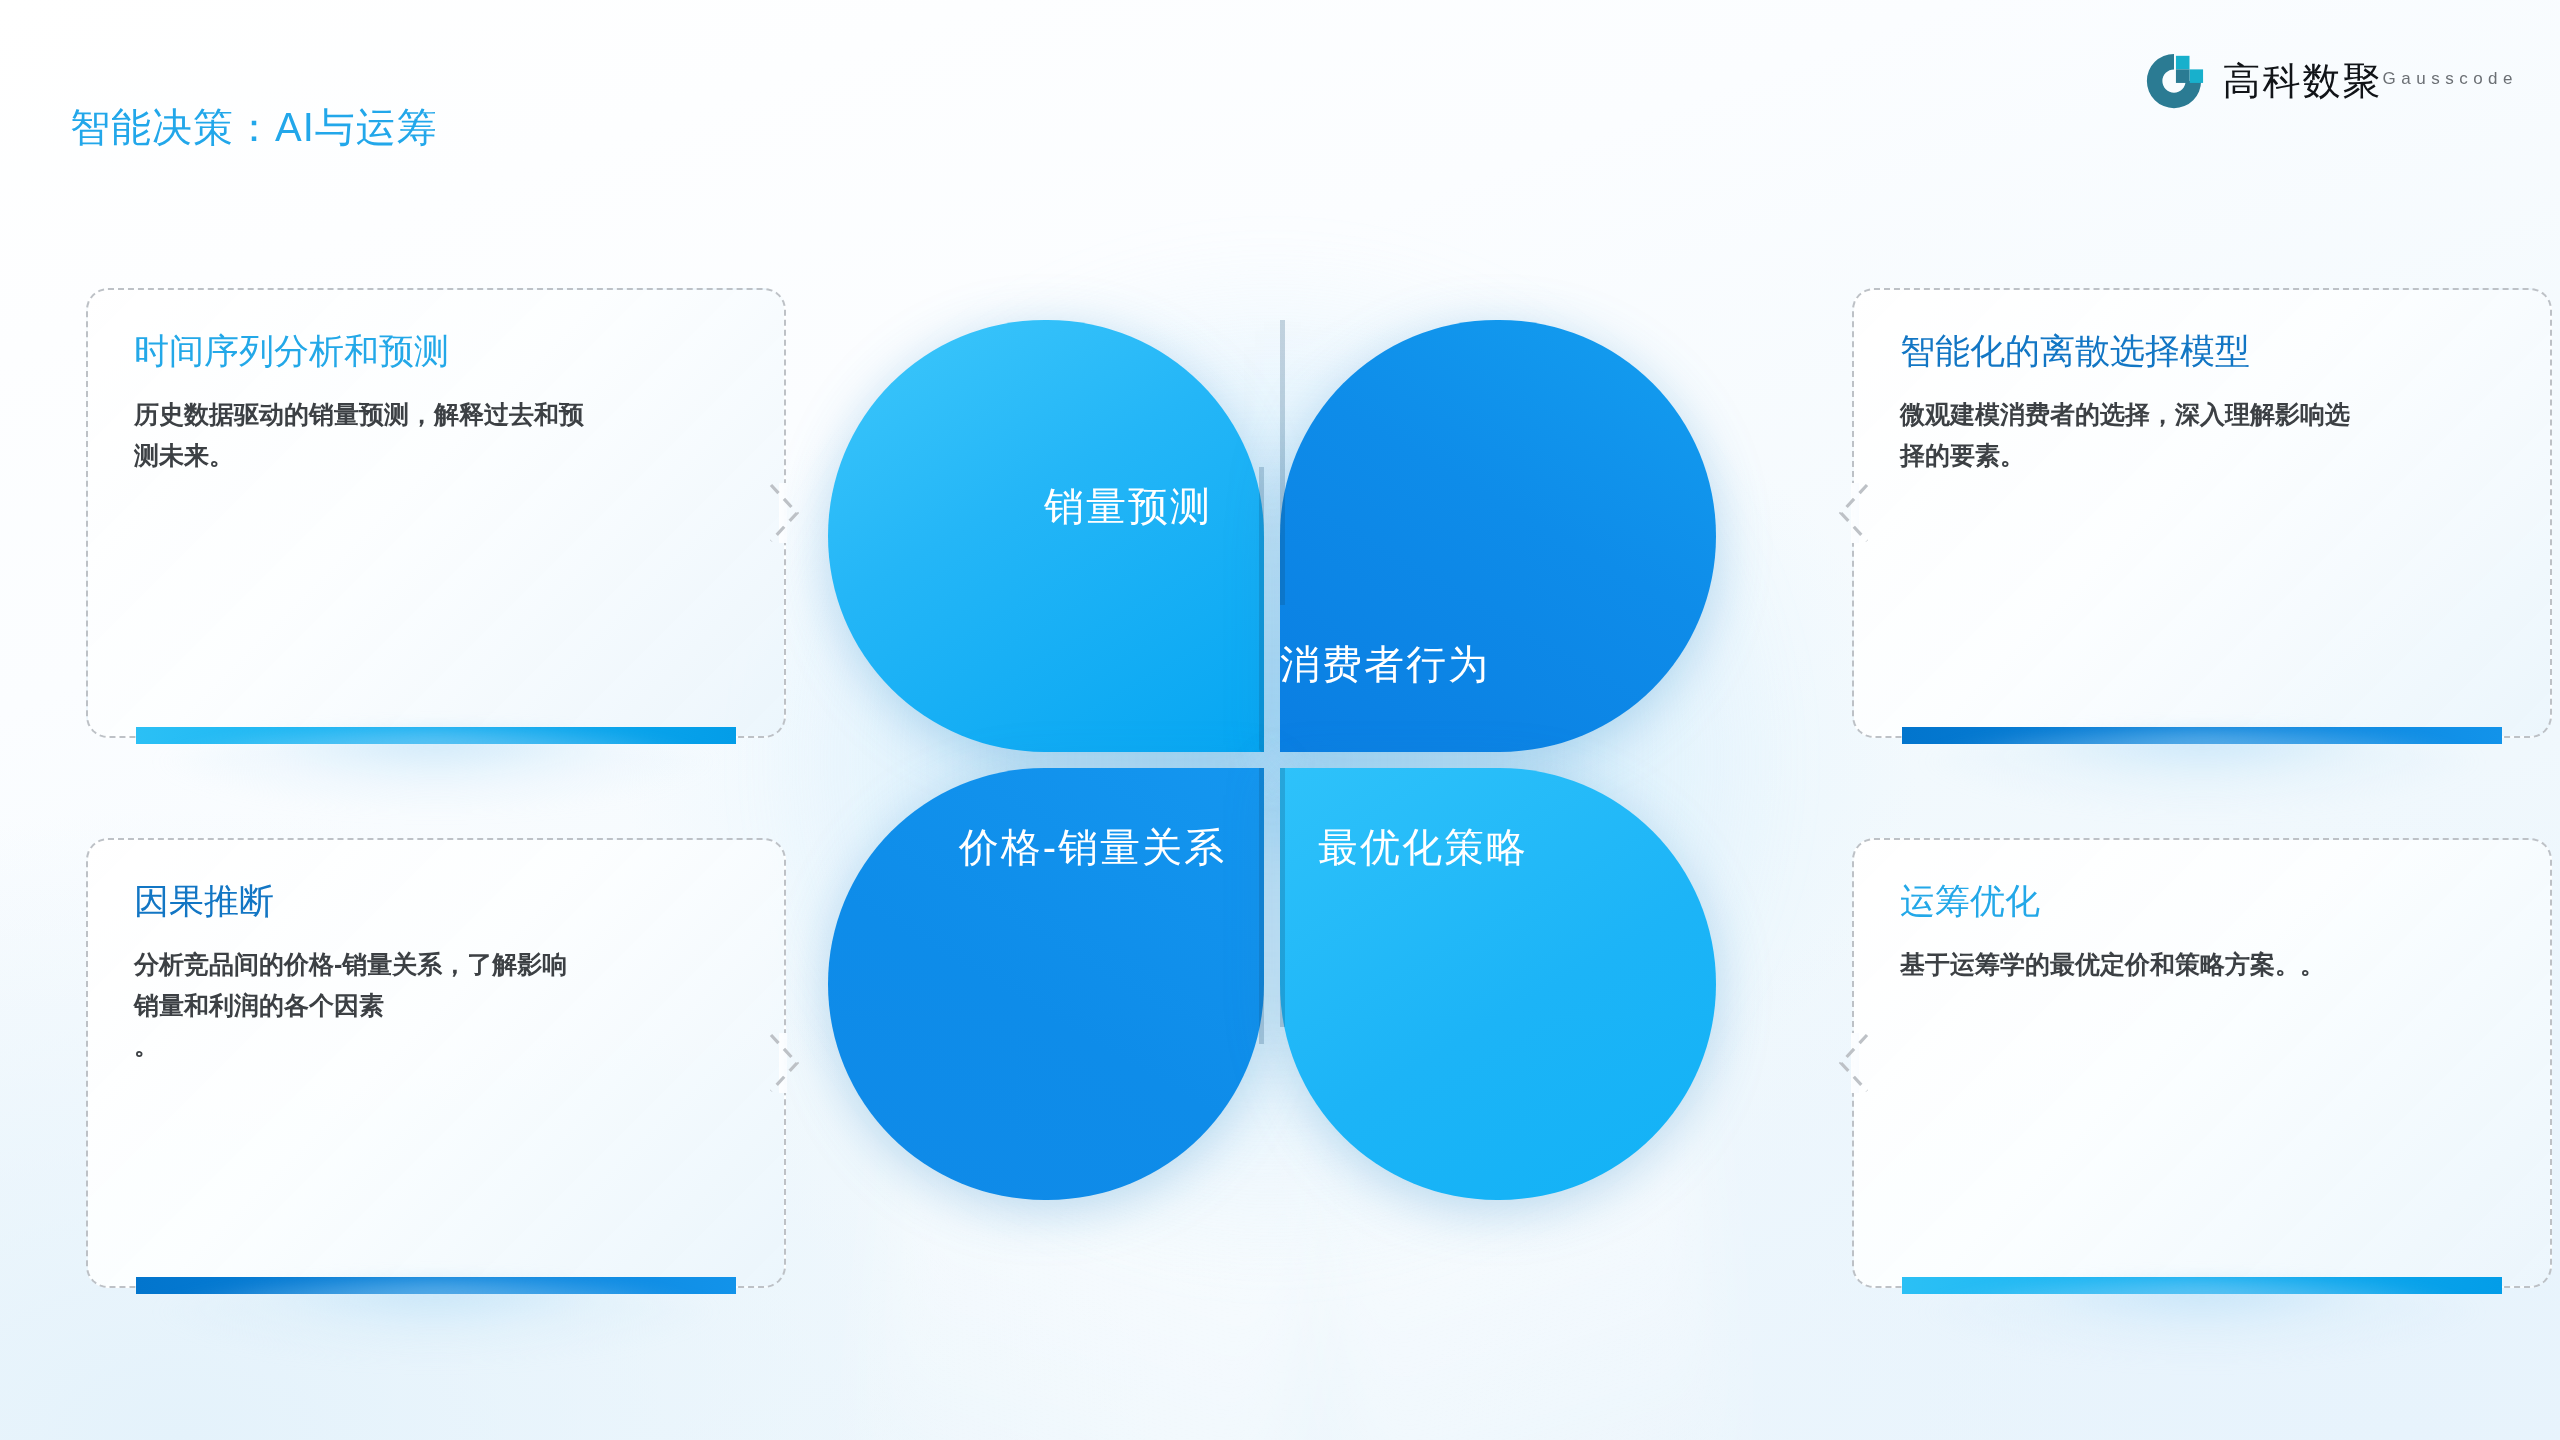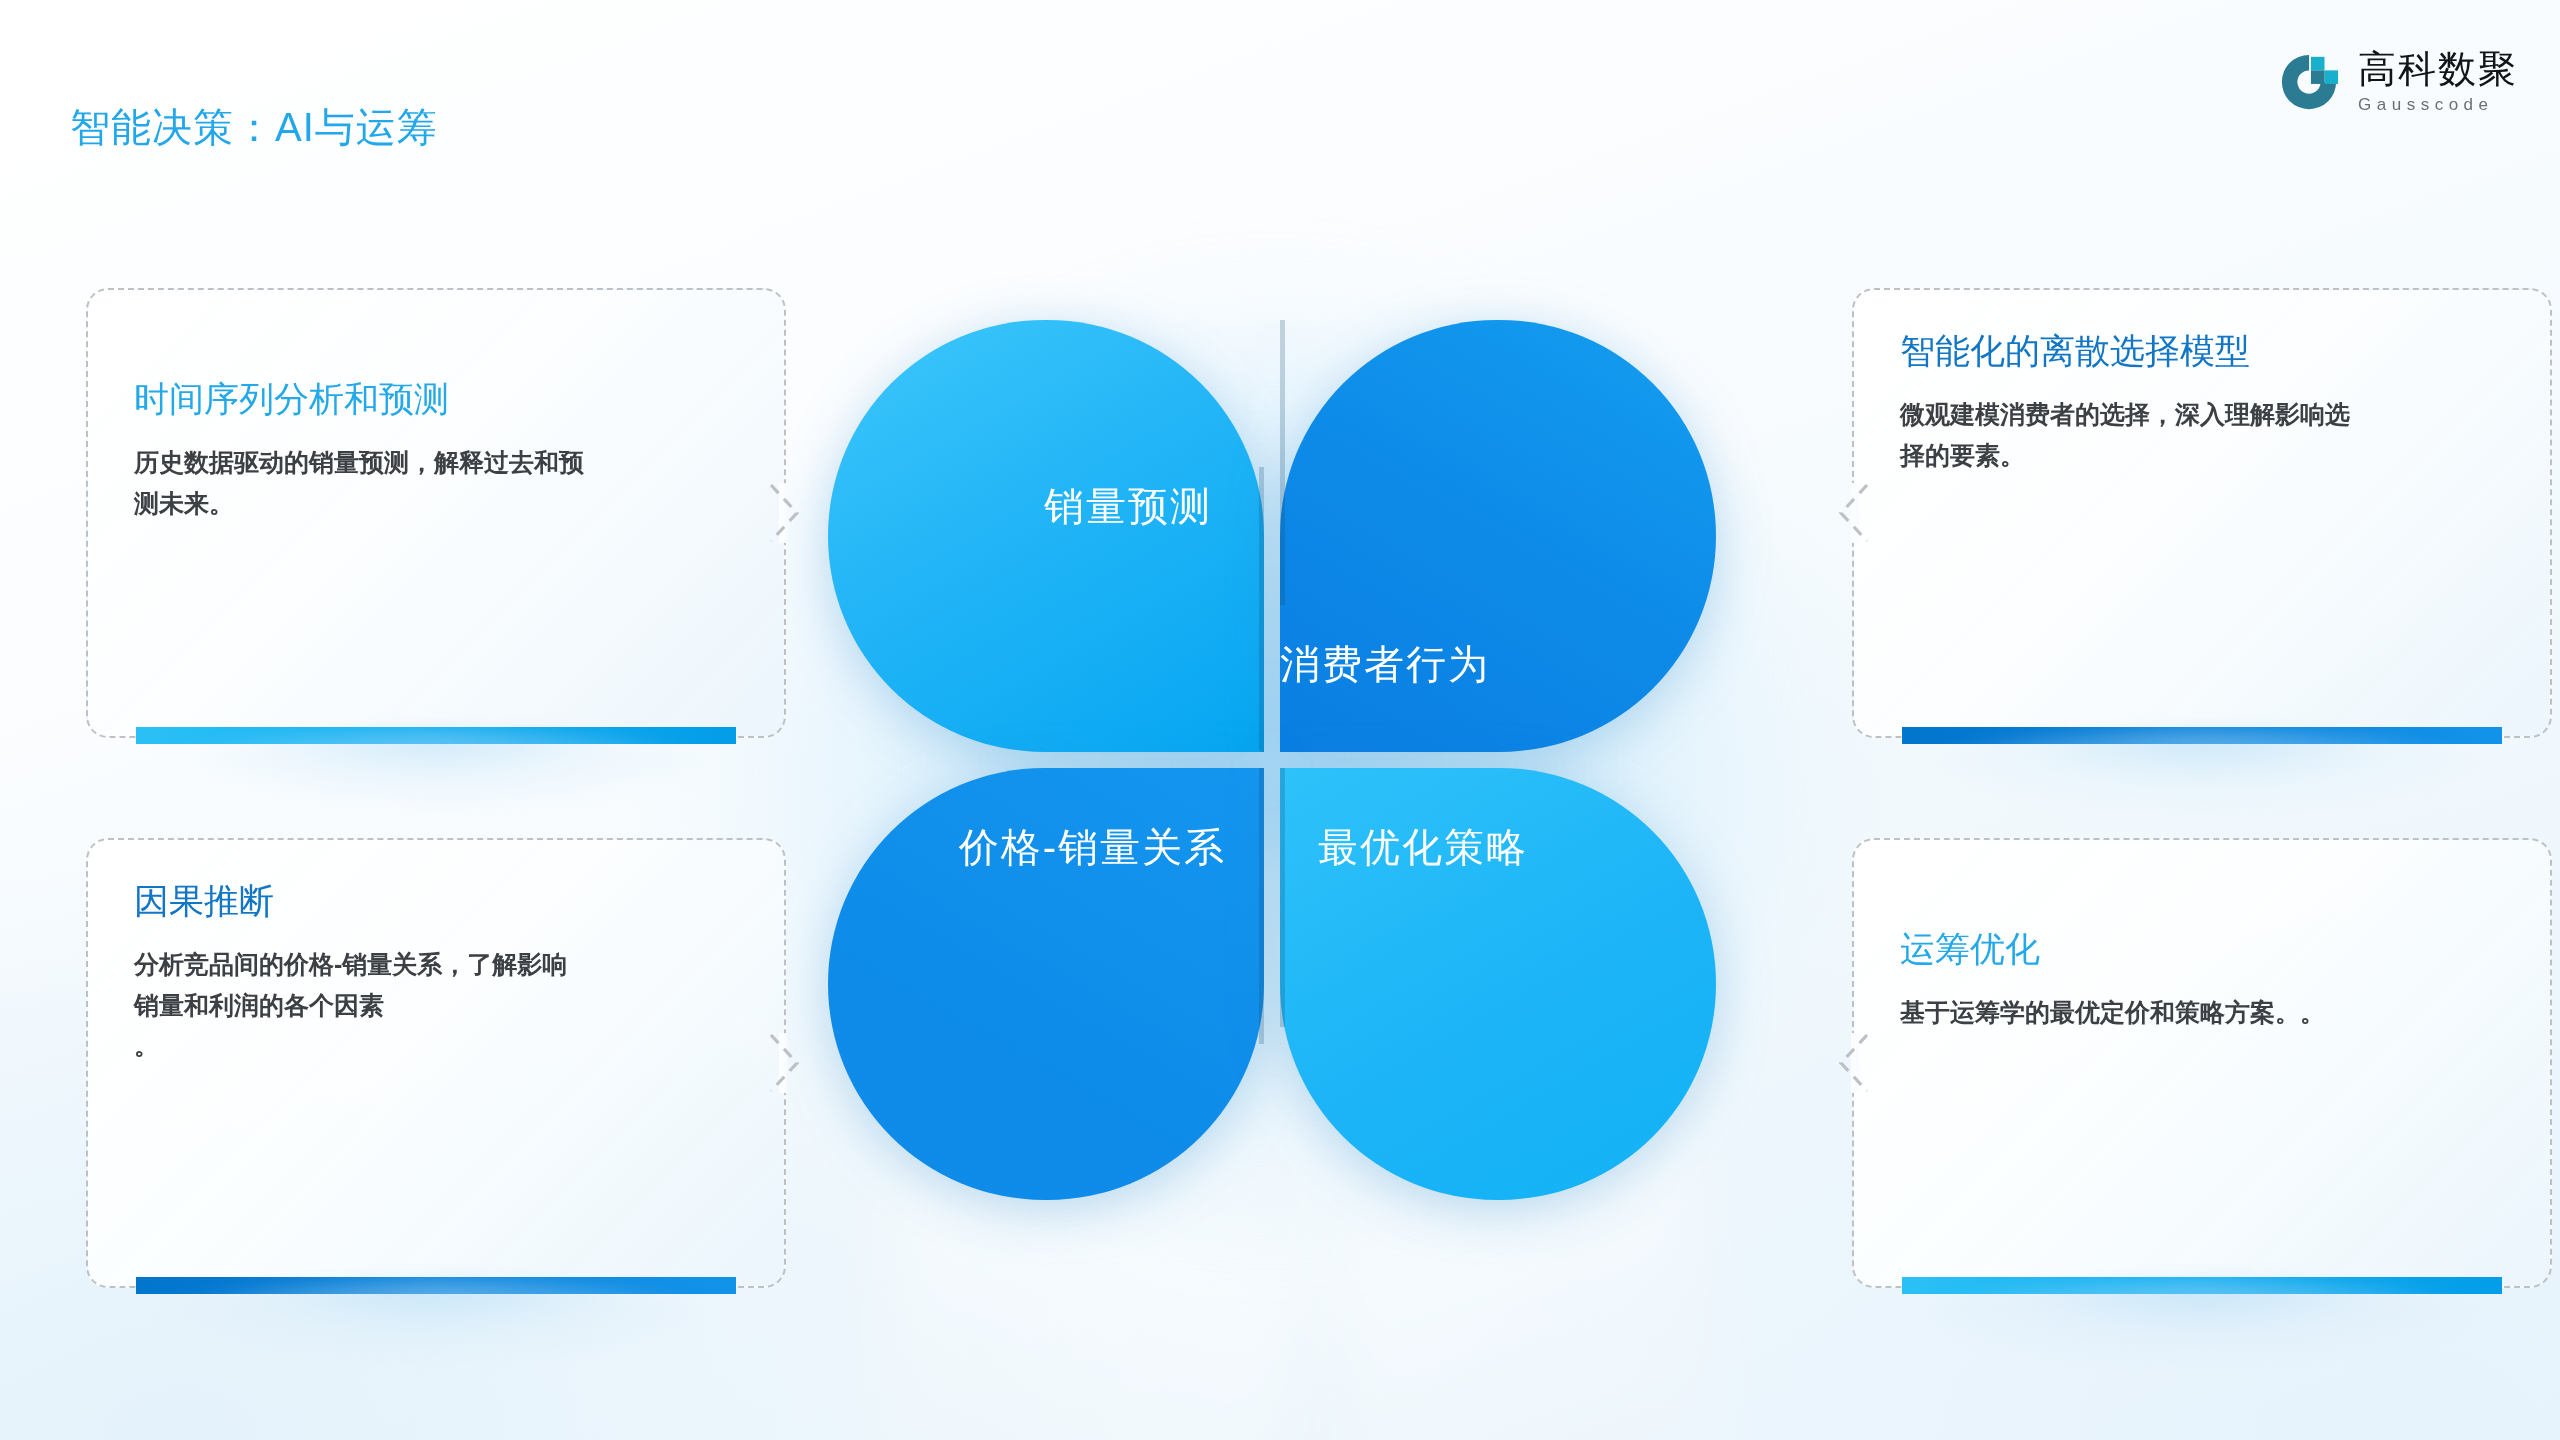--- a/index.html
+++ b/index.html
@@ -62,21 +62,20 @@
     align-items: center;
     gap: 18px;
   }
   .brand-mark {
     width: 62px;
     height: 62px;
     flex: none;
   }
   .brand-text {
     display: flex;
-    flex-direction: column;
     justify-content: center;
     line-height: 1;
   }
   .brand-cn {
     font-size: 38px;
     color: #111418;
     letter-spacing: 2px;
     font-weight: 500;
   }
   .brand-en {
@@ -104,21 +103,21 @@
     right: 40px;
     top: 40px;
   }
   .card-title {
     font-size: 35px;
     line-height: 1.2;
     font-weight: 400;
     margin: 0 0 22px 0;
     white-space: nowrap;
   }
-  .card-title.cyan  { color: #23a8e8; margin-top: 48px; }
+  .card-title.cyan  { color: #23a8e8; }
   .card-title.blue  { color: #1276c4; }
   .card-body {
     font-size: 25px;
     line-height: 1.62;
     color: #3c4044;
     font-weight: 700;
     white-space: pre-line;
   }
 
   

